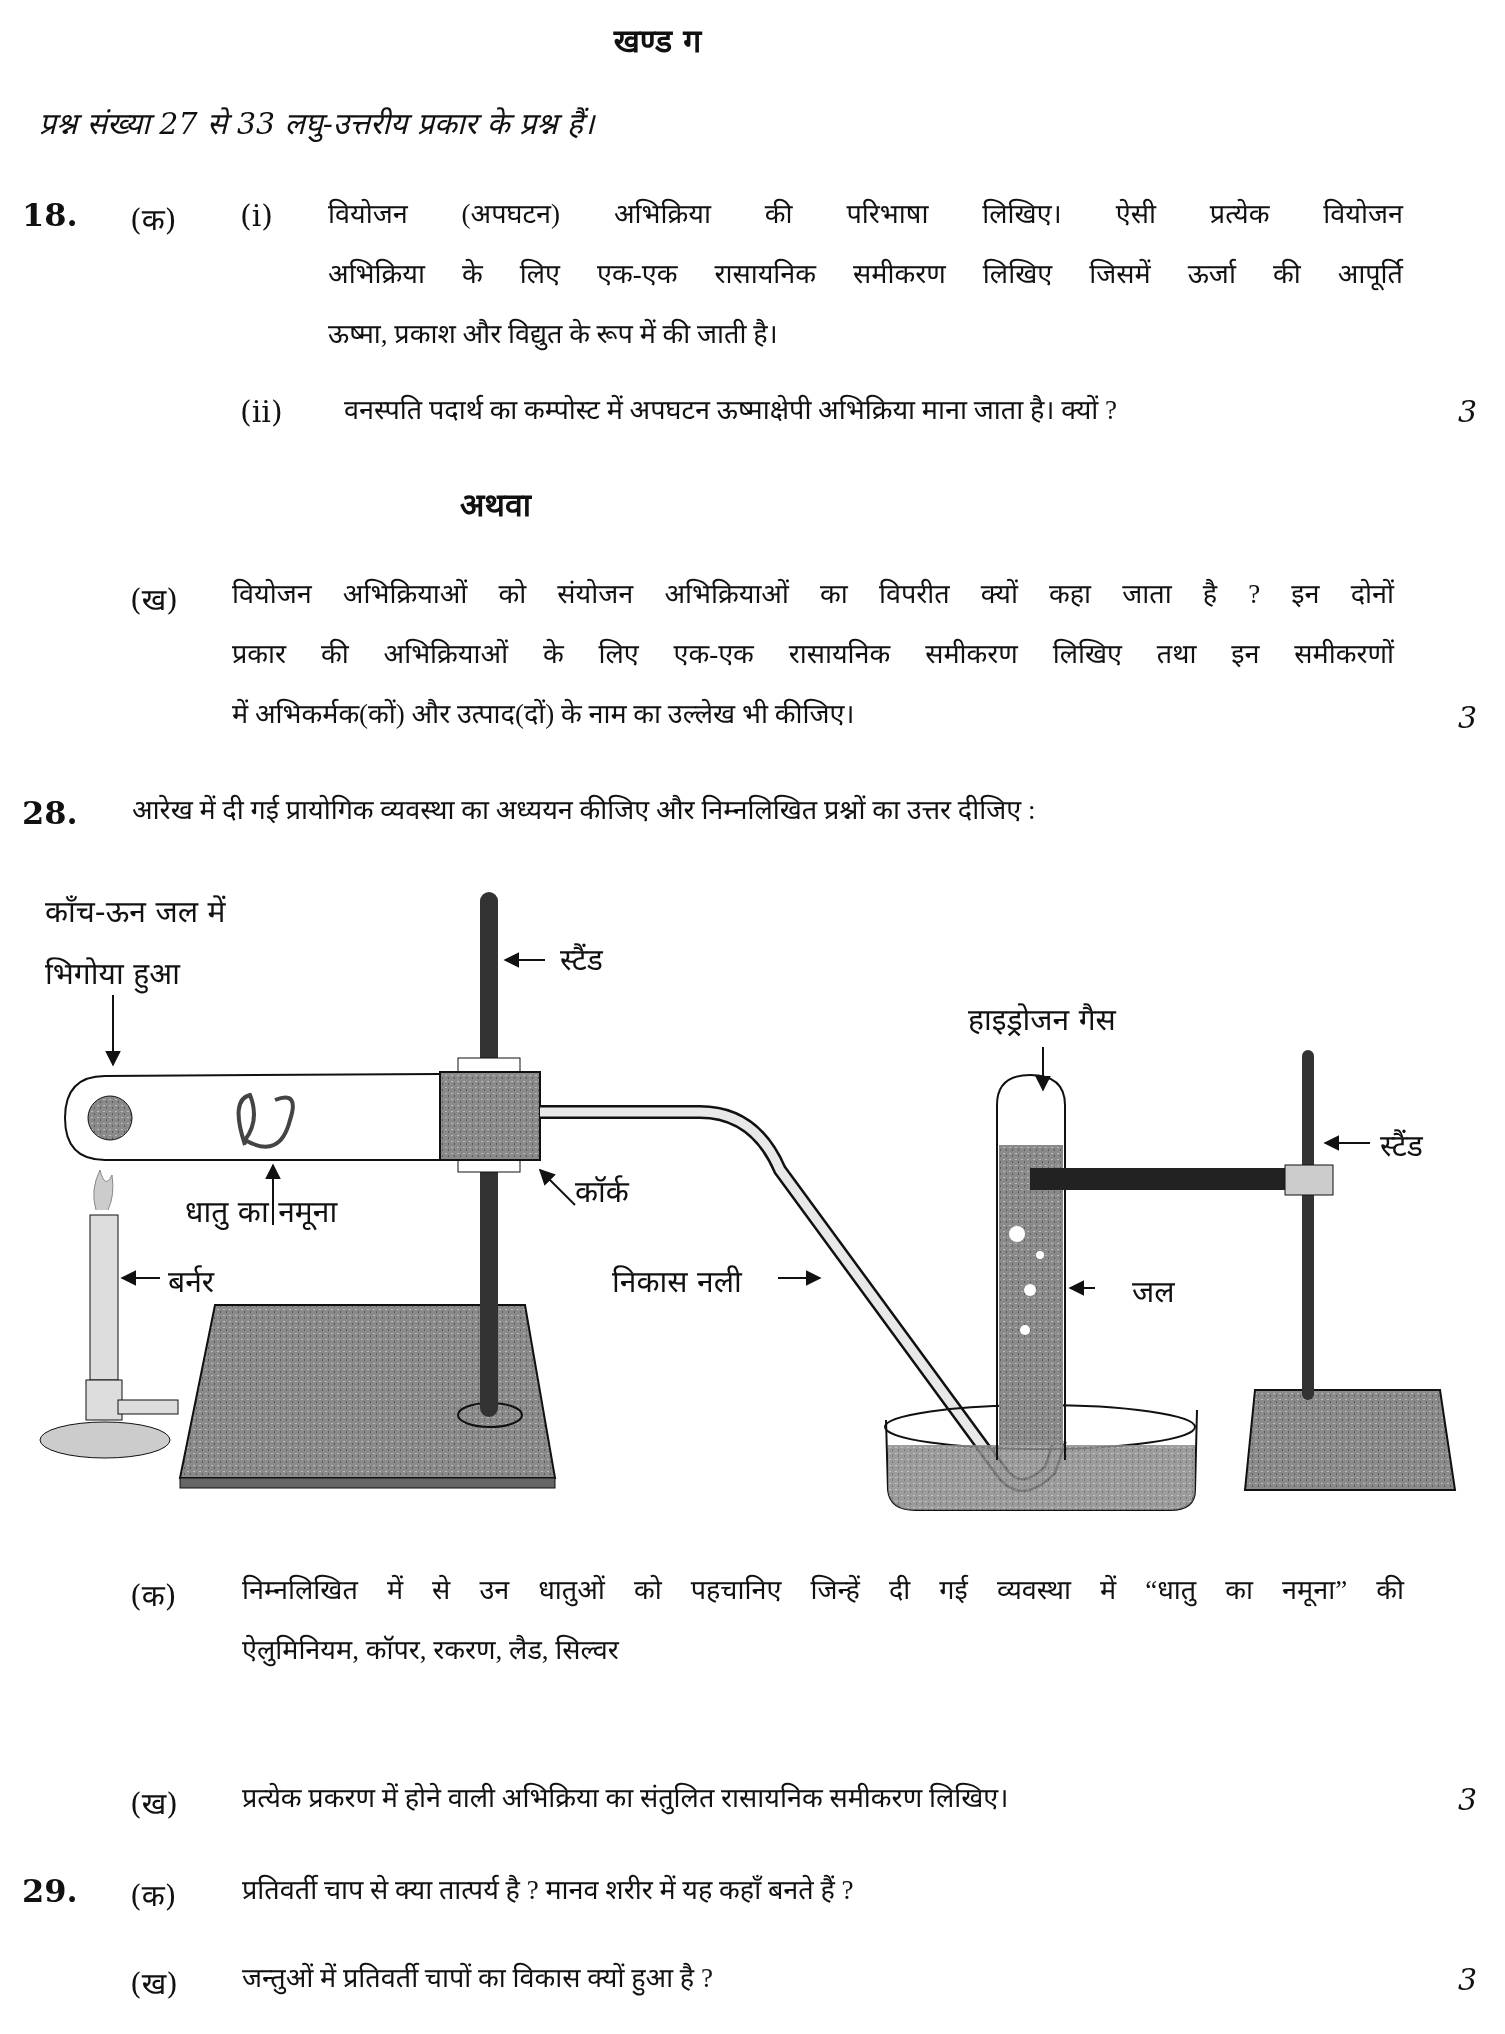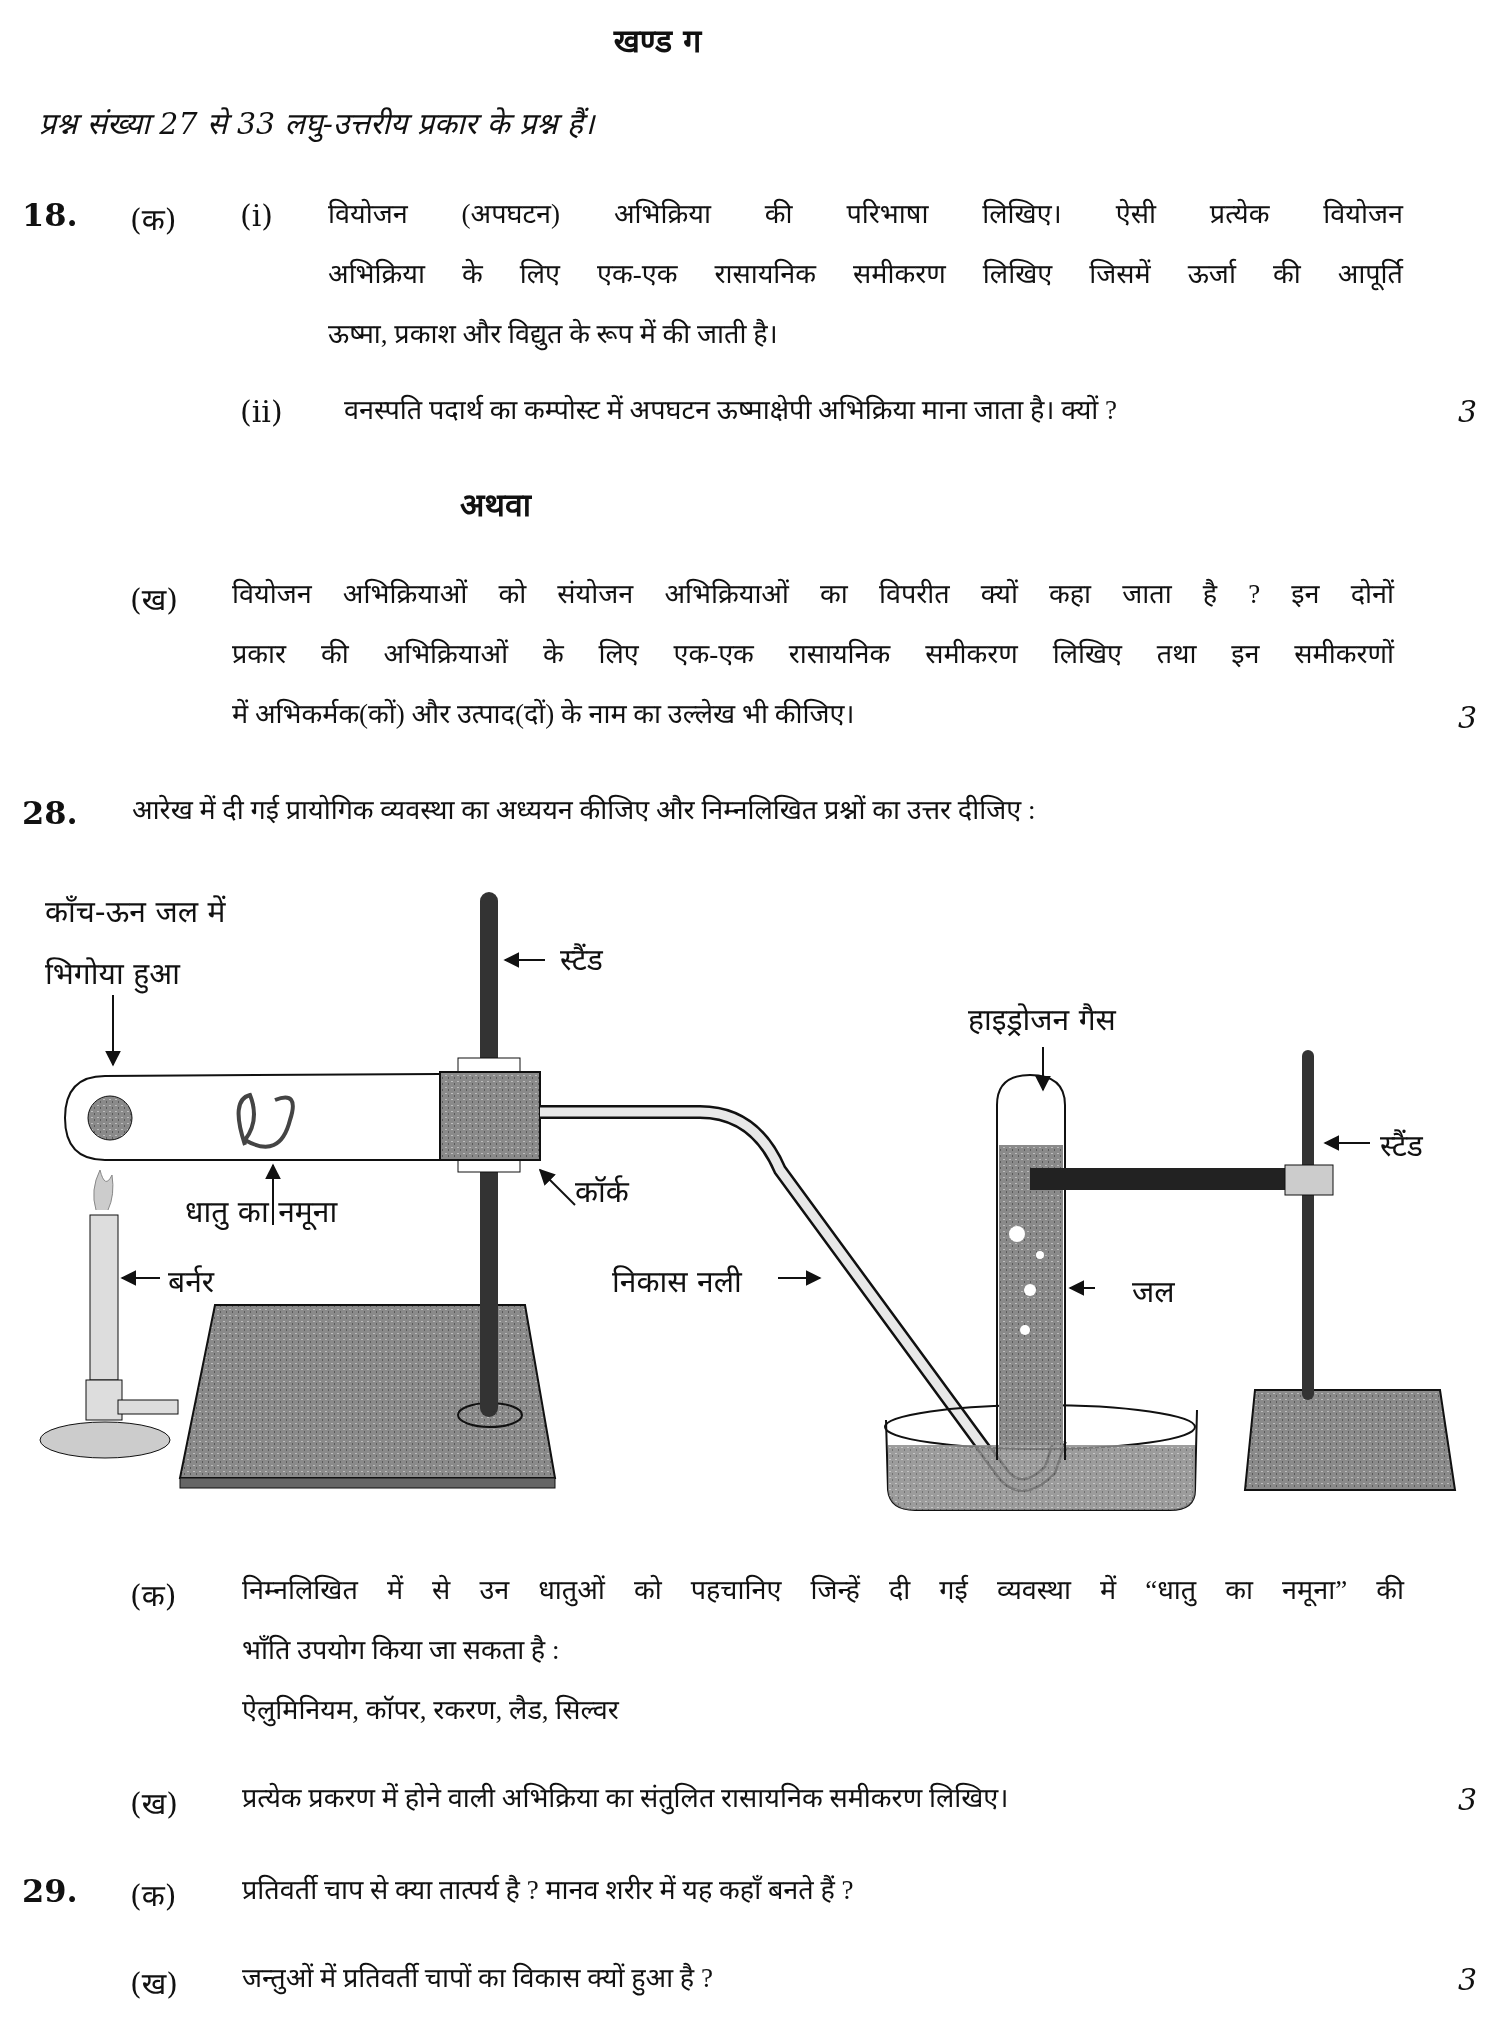--- a/index.html
+++ b/index.html
@@ -131,21 +131,20 @@
   <div class="abs dlabel" style="left:168px;top:390px;">बर्नर</div>
   <div class="abs dlabel" style="left:612px;top:390px;">निकास नली</div>
   <div class="abs dlabel" style="left:968px;top:128px;">हाइड्रोजन गैस</div>
   <div class="abs dlabel" style="left:1380px;top:254px;">स्टैंड</div>
   <div class="abs dlabel" style="left:1132px;top:400px;">जल</div>
 </div>
 
 <div class="abs lbl" style="left:130px;top:1574px;">(क)</div>
 <div class="abs txt" style="left:242px;top:1560px;width:1162px;">
   <div style="text-align:justify;text-align-last:justify;">निम्नलिखित में से उन धातुओं को पहचानिए जिन्हें दी गई व्यवस्था में “धातु का नमूना” की</div>
-  <div>भाँति उपयोग किया जा सकता है :</div>
   <div>ऐलुमिनियम, कॉपर, रकरण, लैड, सिल्वर</div>
 </div>
 
 <div class="abs lbl" style="left:130px;top:1782px;">(ख)</div>
 <div class="abs txt" style="left:242px;top:1768px;">प्रत्येक प्रकरण में होने वाली अभिक्रिया का संतुलित रासायनिक समीकरण लिखिए।</div>
 <div class="abs marks" style="top:1782px;">3</div>
 
 <div class="abs qnum" style="left:22px;top:1872px;">29.</div>
 <div class="abs lbl" style="left:130px;top:1874px;">(क)</div>
 <div class="abs txt" style="left:242px;top:1860px;">प्रतिवर्ती चाप से क्या तात्पर्य है ? मानव शरीर में यह कहाँ बनते हैं ?</div>

